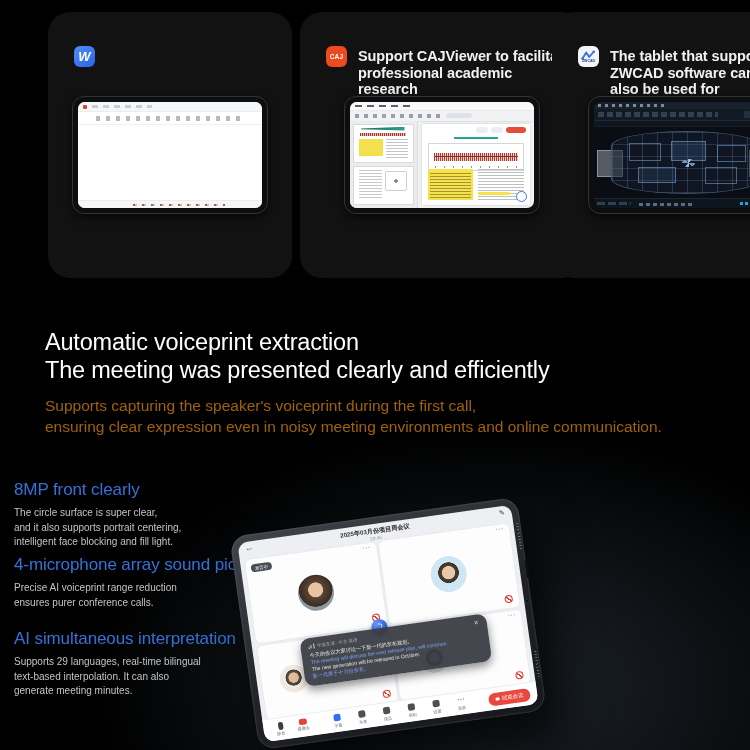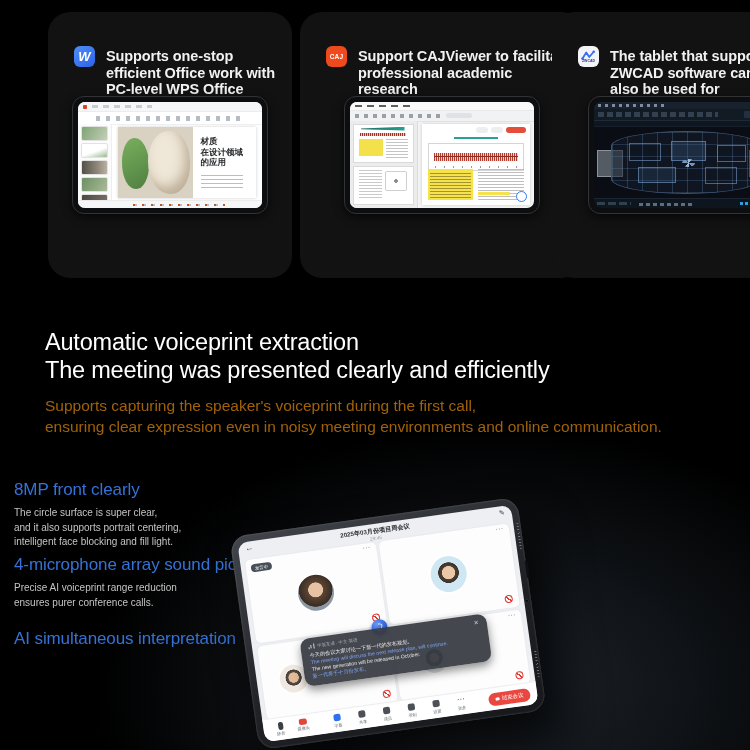--- a/index.html
+++ b/index.html
@@ -221,44 +221,25 @@
 </head>
 <body>
 
 <div class="bg-grad"></div>
 
 <div class="card" id="card1">
   <div class="card-head">
     <div class="app-icon wps">
       <span>W</span>
     </div>
-    <p class="card-title">Supports one-stop efficient Office work with PC-level WPS Office</p>
   </div>
   <div class="tablet">
     <div class="screen wps-screen">
       <div class="wps-bar1"></div>
       <div class="wps-bar2"></div>
-      <div class="wps-body">
-        <div class="wps-side">
-          <div class="thumb t1"></div>
-          <div class="thumb t2"></div>
-          <div class="thumb t3"></div>
-          <div class="thumb t4"></div>
-          <div class="thumb t5"></div>
-        </div>
-        <div class="wps-slide">
-          <div class="wps-art"></div>
-          <div class="wps-right">
-            <div class="wps-txt">材质
-在设计领域
-的应用</div>
-            <div class="wps-lines"></div>
-          </div>
-        </div>
-      </div>
       <div class="wps-bottom"></div>
     </div>
   </div>
 </div>
 
 <div class="card" id="card2">
   <div class="card-head">
     <div class="app-icon caj">
       <span>CAJ</span>
     </div>
@@ -351,20 +332,23 @@
 and it also supports portrait centering,
 intelligent face blocking and fill light.</p>
 </div>
 <div class="feature" id="f2">
   <h3>4-microphone array sound pickup</h3>
   <p>Precise AI voiceprint range reduction
 ensures purer conference calls.</p>
 </div>
 <div class="feature" id="f3">
   <h3>AI simultaneous interpretation</h3>
+  <p>Supports 29 languages, real-time bilingual
+text-based interpolation. It can also
+generate meeting minutes.</p>
 </div>
 
 <div class="hero-tablet">
   <div class="ht-frame">
     <div class="ht-screen">
 
       <div class="c-head">
         <span class="back">←</span>
         <div class="c-title">2025年03月份项目周会议</div>
         <div class="c-timer">29:45</div>

